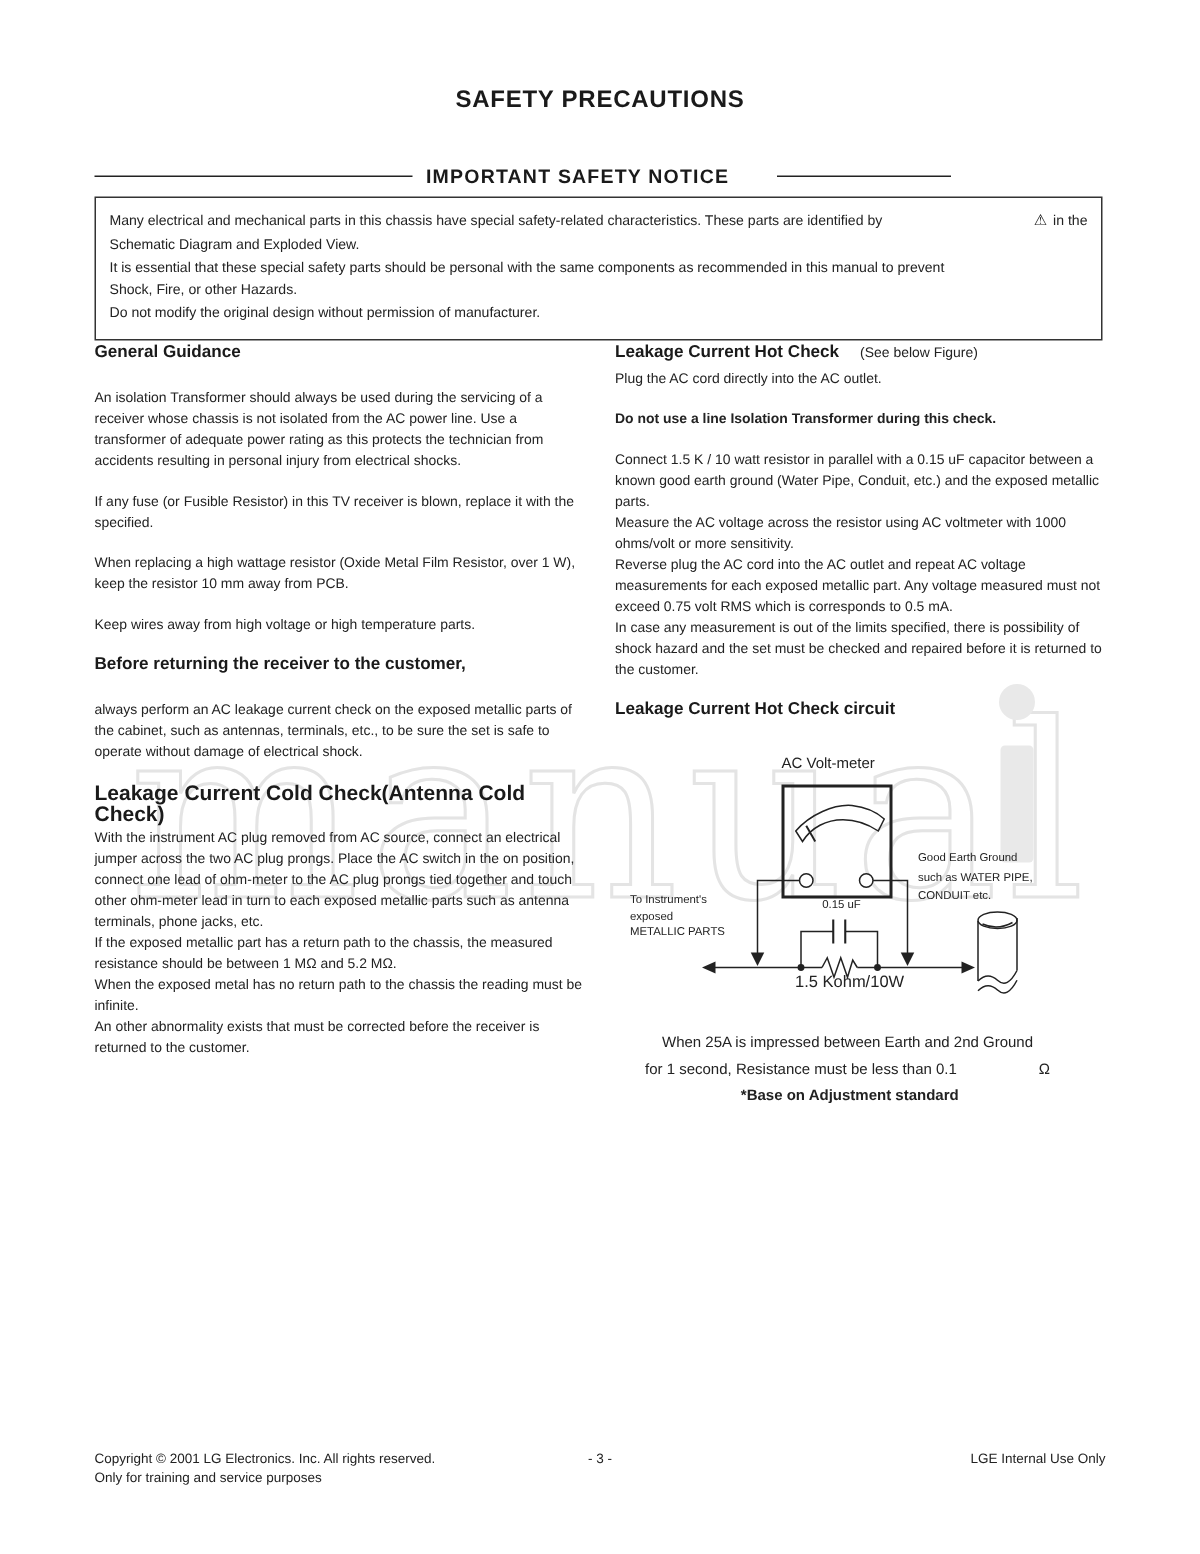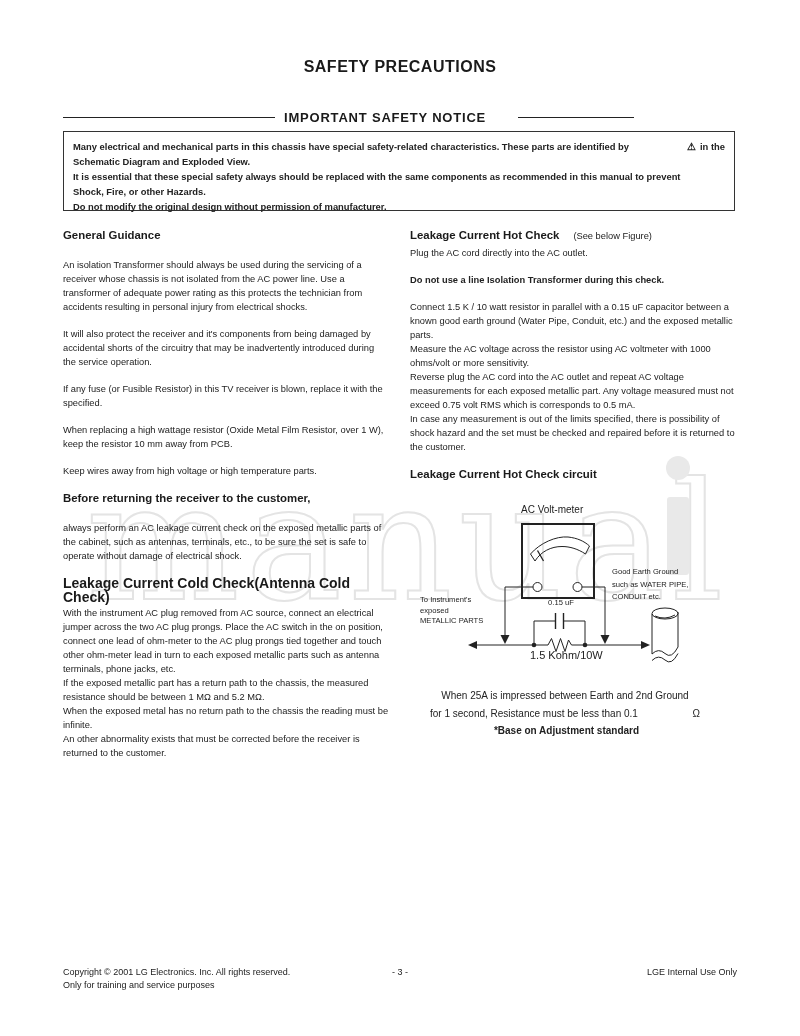--- a/index.html
+++ b/index.html
@@ -23,23 +23,23 @@
     font-size:16px;font-weight:bold;letter-spacing:.5px;color:#1a1a1a;
   }
   
   .notice-head{position:absolute;left:63px;top:110px;width:674px;display:flex;align-items:center;}
   .rule{border-top:1.4px solid #222;height:0;}
   .rule-l{width:212px;margin-right:9px;}
   .rule-r{width:116px;margin-left:32px;}
   .notice-title{font-size:13px;font-weight:bold;letter-spacing:.8px;color:#1a1a1a;white-space:nowrap;}
   
   .notice-box{
-    position:absolute;left:63px;top:131px;width:672px;height:80px;
+    position:absolute;left:63px;top:131px;width:672px;height:96px;
     border:1.5px solid #333;box-sizing:border-box;padding:7px 9px 0 9px;
-    font-size:9.4px;line-height:15px;color:#222;background:transparent;font-weight:bold;
+    font-size:9.4px;line-height:15px;color:#222;background:transparent;
   }
   .notice-row1{display:flex;}
   .notice-warn{margin-left:auto;white-space:nowrap;padding-left:8px;}
   .warn-glyph{font-size:10px;margin-right:4px;}
   
   .col{position:absolute;top:228px;width:326px;font-size:9.3px;line-height:14px;color:#222;}
   .col-left{left:63px;}
   .col-right{left:410px;}
   .sec-h{font-size:11.4px;font-weight:bold;color:#1a1a1a;margin:0 0 16px 0;}
   .sec-h-sm{font-size:14px;font-weight:bold;color:#1a1a1a;margin:0 0 2px 0;}
@@ -84,29 +84,28 @@
   </div>
 
   <div class="notice-box">
     <div class="notice-row1">
       <span>Many electrical and mechanical parts in this chassis have special safety-related characteristics. These parts are identified by</span>
       <span class="notice-warn">
         <span class="warn-glyph">⚠</span><span>in the</span>
       </span>
     </div>
     <div>Schematic Diagram and Exploded View.</div>
-    <div>It is essential that these special safety always should be replaced with the same components as recommended in this manual to prevent</div>
+    <div>It is essential that these special safety parts should be personal with the same components as recommended in this manual to prevent</div>
     <div>Shock, Fire, or other Hazards.</div>
     <div>Do not modify the original design without permission of manufacturer.</div>
   </div>
 
   <div class="col col-left">
     <div class="sec-h">General Guidance</div>
     <p>An isolation Transformer should always be used during the servicing of a receiver whose chassis is not isolated from the AC power line. Use a transformer of adequate power rating as this protects the technician from accidents resulting in personal injury from electrical shocks.</p>
-    <p>It will also protect the receiver and it's components from being damaged by accidental shorts of the circuitry that may be inadvertently introduced during the service operation.</p>
     <p>If any fuse (or Fusible Resistor) in this TV receiver is blown, replace it with the specified.</p>
     <p>When replacing a high wattage resistor (Oxide Metal Film Resistor, over 1 W), keep the resistor 10 mm away from PCB.</p>
     <p>Keep wires away from high voltage or high temperature parts.</p>
     <div class="sec-h">Before returning the receiver to the customer,</div>
     <p>always perform an AC leakage current check on the exposed metallic parts of the cabinet, such as antennas, terminals, etc., to be sure the set is safe to operate without damage of electrical shock.</p>
     <div class="sec-h-sm">Leakage Current Cold Check(Antenna Cold Check)</div>
     <p class="preline">With the instrument AC plug removed from AC source, connect an electrical jumper across the two AC plug prongs. Place the AC switch in the on position, connect one lead of ohm-meter to the AC plug prongs tied together and touch other ohm-meter lead in turn to each exposed metallic parts such as antenna terminals, phone jacks, etc.
 If the exposed metallic part has a return path to the chassis, the measured resistance should be between 1 MΩ and 5.2 MΩ.
 When the exposed metal has no return path to the chassis the reading must be infinite.
 An other abnormality exists that must be corrected before the receiver is returned to the customer.</p>

